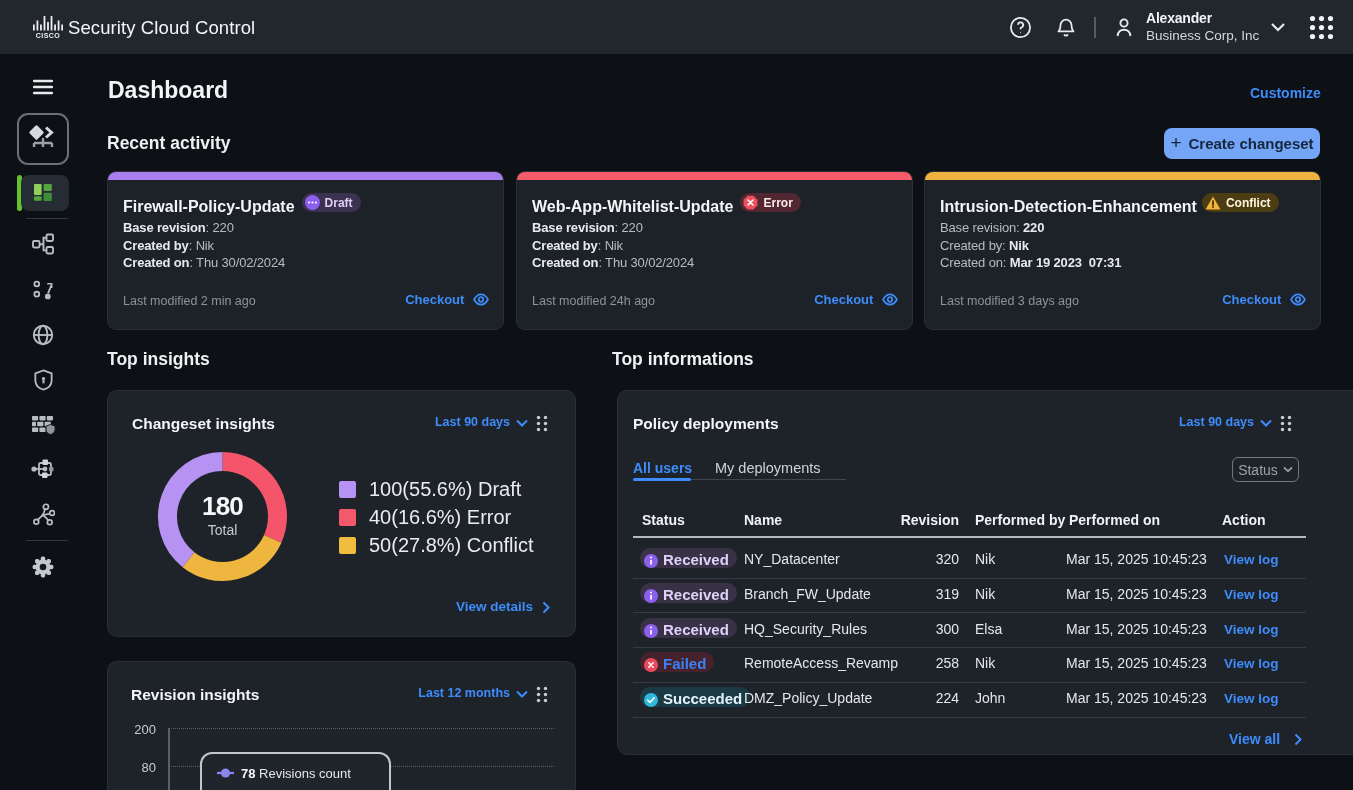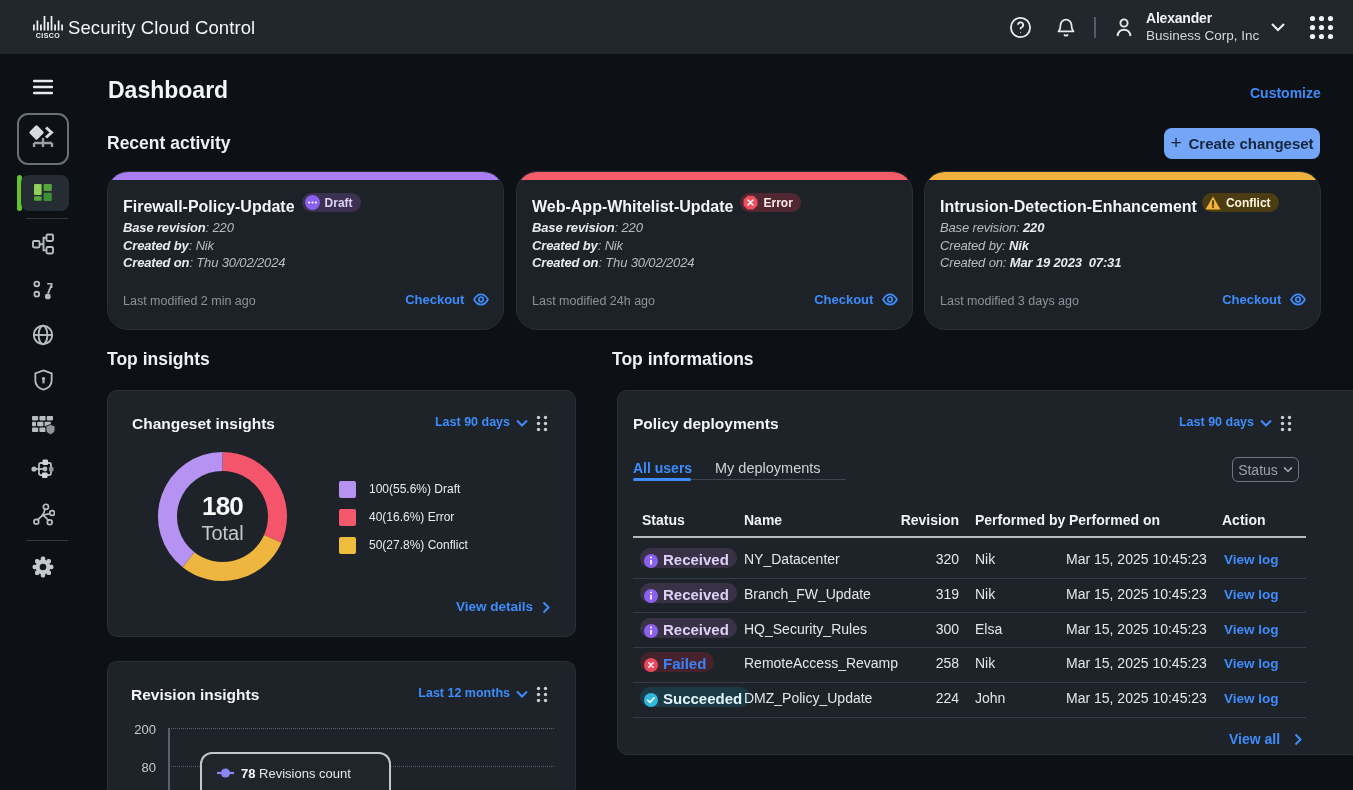--- a/index.html
+++ b/index.html
@@ -20,24 +20,24 @@
   #sidebar { position:absolute; left:0; top:54px; width:85px; height:736px; background:#0d1014; }
   .sb-div { position:absolute; left:26px; width:42px; height:1px; background:#33383e; }
 
   
   .h1 { position:absolute; left:108px; top:77px; font-size:23px; font-weight:bold; color:#f2f4f6; }
   .h2 { font-size:17.5px; font-weight:bold; color:#eef0f3; }
   #customize { position:absolute; left:1250px; top:85px; font-size:14px; font-weight:bold; color:#3e8cfa; }
   #createbtn { position:absolute; left:1164px; top:128px; width:156px; height:31px; background:#74a5f7; border-radius:8px; color:#16263c; font-size:15px; font-weight:bold; display:flex; align-items:center; justify-content:center; }
 
   
-  .acard { position:absolute; top:171px; width:397px; height:159px; background:#1d2228; border:1px solid #292f36; border-radius:21px; overflow:hidden; }
+  .acard { position:absolute; top:171px; width:397px; height:159px; background:#1d2228; border:1px solid #292f36; border-radius:9px; overflow:hidden; }
   .acard .strip { position:absolute; left:0; top:0; width:100%; height:8px; }
   .acard .ttl { position:absolute; left:15px; top:21px; font-size:16px; font-weight:bold; color:#f3f5f7; white-space:nowrap; }
-  .acard .meta { position:absolute; left:15px; top:47px; font-size:13px; letter-spacing:-0.15px; line-height:17.5px; color:#b7bcc2;font-style:italic; }
+  .acard .meta { position:absolute; left:15px; top:47px; font-size:13px; letter-spacing:-0.15px; line-height:17.5px; color:#b7bcc2; }
   .acard .meta b { color:#e8ebee; }
   .acard .lm { position:absolute; left:15px; top:122px; font-size:12.5px; color:#8d9399; }
   .acard .co { position:absolute; right:14px; top:120px; font-size:13px; font-weight:bold; color:#3e8cfa; }
   .badge { display:inline-flex; align-items:center; gap:5px; height:19px; border-radius:10px; padding:0 8px 0 3px; font-size:12px; font-weight:bold; vertical-align:2px; margin-left:7px; }
 
   
   .icard { position:absolute; background:#1e232a; border:1px solid #292f36; border-radius:10px; }
   .range { font-size:12.5px; font-weight:bold; color:#3e8cfa; white-space:nowrap; }
 
   
@@ -270,22 +270,22 @@
       <circle cx="9.5" cy="8.5" r="1.7"></circle>
       <circle cx="2.5" cy="14.5" r="1.7"></circle>
       <circle cx="9.5" cy="14.5" r="1.7"></circle>
     </svg>
   <svg class="abs" style="left:49px;top:60px" width="131" height="131" viewBox="0 0 131 131" fill="none">
     <path d="M65.5 10.5 A55 55 0 0 1 115.74 87.87" stroke="#f4556a" stroke-width="19"></path>
     <path d="M115.74 87.87 A55 55 0 0 1 31.45 108.69" stroke="#eeb63f" stroke-width="19"></path>
     <path d="M31.45 108.69 A55 55 0 0 1 65.5 10.5" stroke="#b692f2" stroke-width="19"></path>
   </svg>
   <div class="abs" style="left:54px;top:100px;width:121px;text-align:center;font-size:26px;font-weight:bold;color:#f6f8fa;letter-spacing:-0.8px">180</div>
-  <div class="abs" style="left:54px;top:131px;width:121px;text-align:center;font-size:20px;color:#c4c9ce">Total</div>
-  <div class="abs" style="left:231px;top:84px;width:230px;font-size:12px;color:#e9ebee">
+  <div class="abs" style="left:54px;top:131px;width:121px;text-align:center;font-size:14px;color:#c4c9ce">Total</div>
+  <div class="abs" style="left:231px;top:84px;width:230px;font-size:20px;color:#e9ebee">
     <div style="display:flex;align-items:center;height:28px"><span style="width:17px;height:17px;background:#b692f2;border-radius:2px;margin-right:13px"></span>100(55.6%) Draft</div>
     <div style="display:flex;align-items:center;height:28px"><span style="width:17px;height:17px;background:#f4586b;border-radius:2px;margin-right:13px"></span>40(16.6%) Error</div>
     <div style="display:flex;align-items:center;height:28px"><span style="width:17px;height:17px;background:#eebd3e;border-radius:2px;margin-right:13px"></span>50(27.8%) Conflict</div>
   </div>
   <div class="abs" style="left:348px;top:208px;font-size:13.5px;font-weight:bold;color:#3e8cfa">View details</div>
   <svg class="abs" style="left:434px;top:210px" width="9" height="13" viewBox="0 0 9 13" fill="none" stroke="#3e8cfa" stroke-width="2">
       <path d="M1.5 1.5 l5 5 -5 5"></path>
     </svg>
 </div>
 

